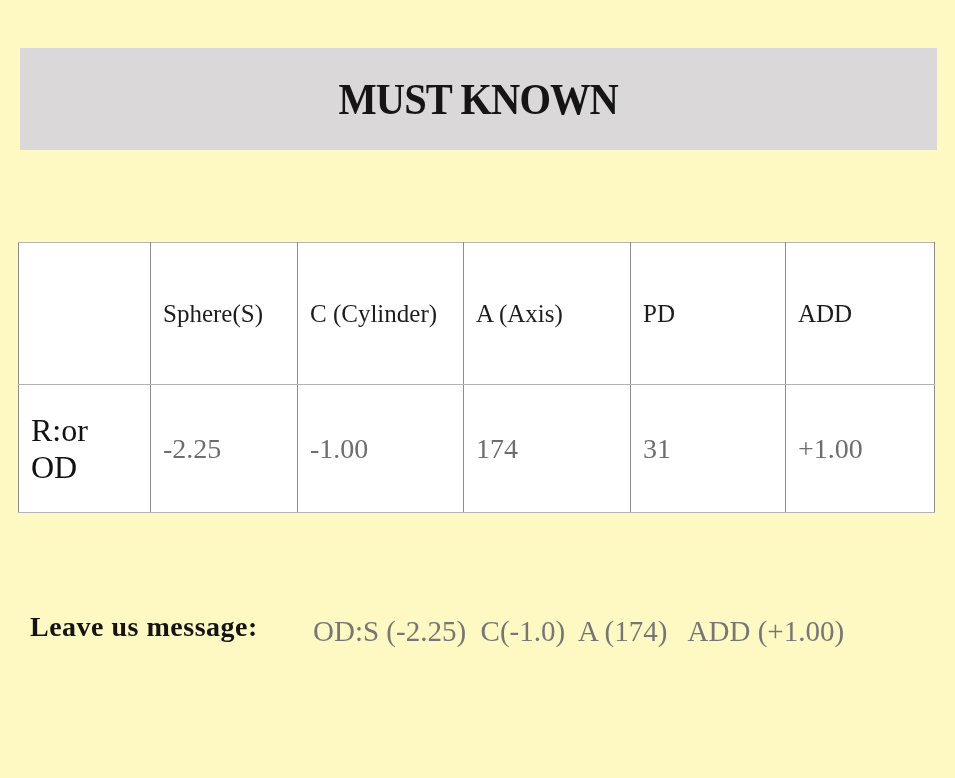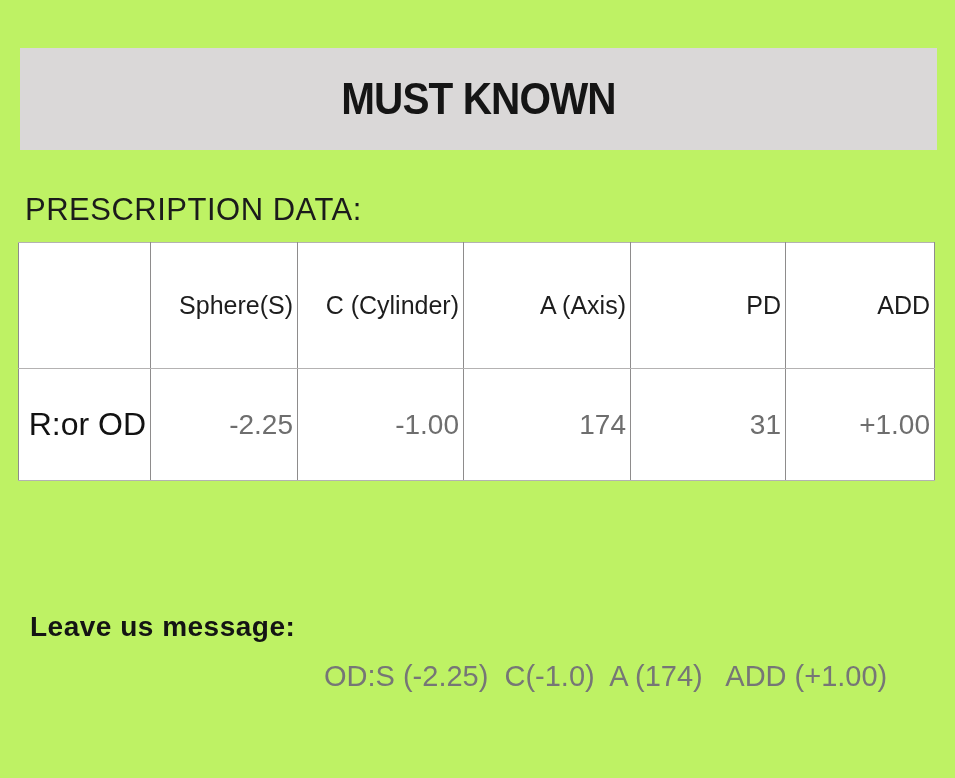--- a/index.html
+++ b/index.html
@@ -5,22 +5,23 @@
   html, body {
     margin: 0;
     padding: 0;
     background: #ffffff;
     font-family: "Liberation Sans", sans-serif;
   }
   .page {
     position: relative;
     width: 955px;
     height: 778px;
-    background: #bef264;
+    background: #fef9c3;
     overflow: hidden;
+    font-family: Liberation Serif, serif;
   }
 
   
   .banner {
     position: absolute;
     left: 20px;
     top: 48px;
     width: 917px;
     height: 102px;
     background: #dad8d8;
@@ -56,23 +57,23 @@
     top: 242px;
     width: 916px;
     border-collapse: collapse;
     table-layout: fixed;
   }
   table.rx td {
     border-top: 1px solid #b4b2b2;
     border-bottom: 1px solid #b4b2b2;
     border-left: 1px solid #8e8c8c;
     border-right: 1px solid #8e8c8c;
-    text-align: right;
+    text-align: left;
     vertical-align: middle;
-    padding: 4px;
+    padding: 12px;
     background: #ffffff;
   }
   tr.header-row td {
     height: 117px;
     font-size: 25px;
     color: #1d1d1d;
   }
   tr.data-row td {
     height: 103px;
     font-size: 28px;
@@ -90,41 +91,39 @@
     top: 611px;
     font-size: 28px;
     font-weight: 700;
     color: #141414;
     letter-spacing: 0.5px;
     white-space: nowrap;
     text-align: right;
   }
   .message-lines {
     position: absolute;
-    left: 324px;
+    left: 313px;
     top: 609px;
-    margin-top: 45px;
   }
   .message-line {
     font-size: 29px;
     color: #767676;
     line-height: 45px;
     white-space: pre;
   }
 </style>
 </head>
 <body>
 
 <div class="page">
 
   <div class="banner">
     <span class="banner-title">MUST KNOWN</span>
   </div>
 
-  <div class="section-title">PRESCRIPTION DATA:</div>
 
   <table class="rx">
     <colgroup>
       <col style="width:132px">
       <col style="width:147px">
       <col style="width:166px">
       <col style="width:167px">
       <col style="width:155px">
       <col style="width:149px">
     </colgroup>

